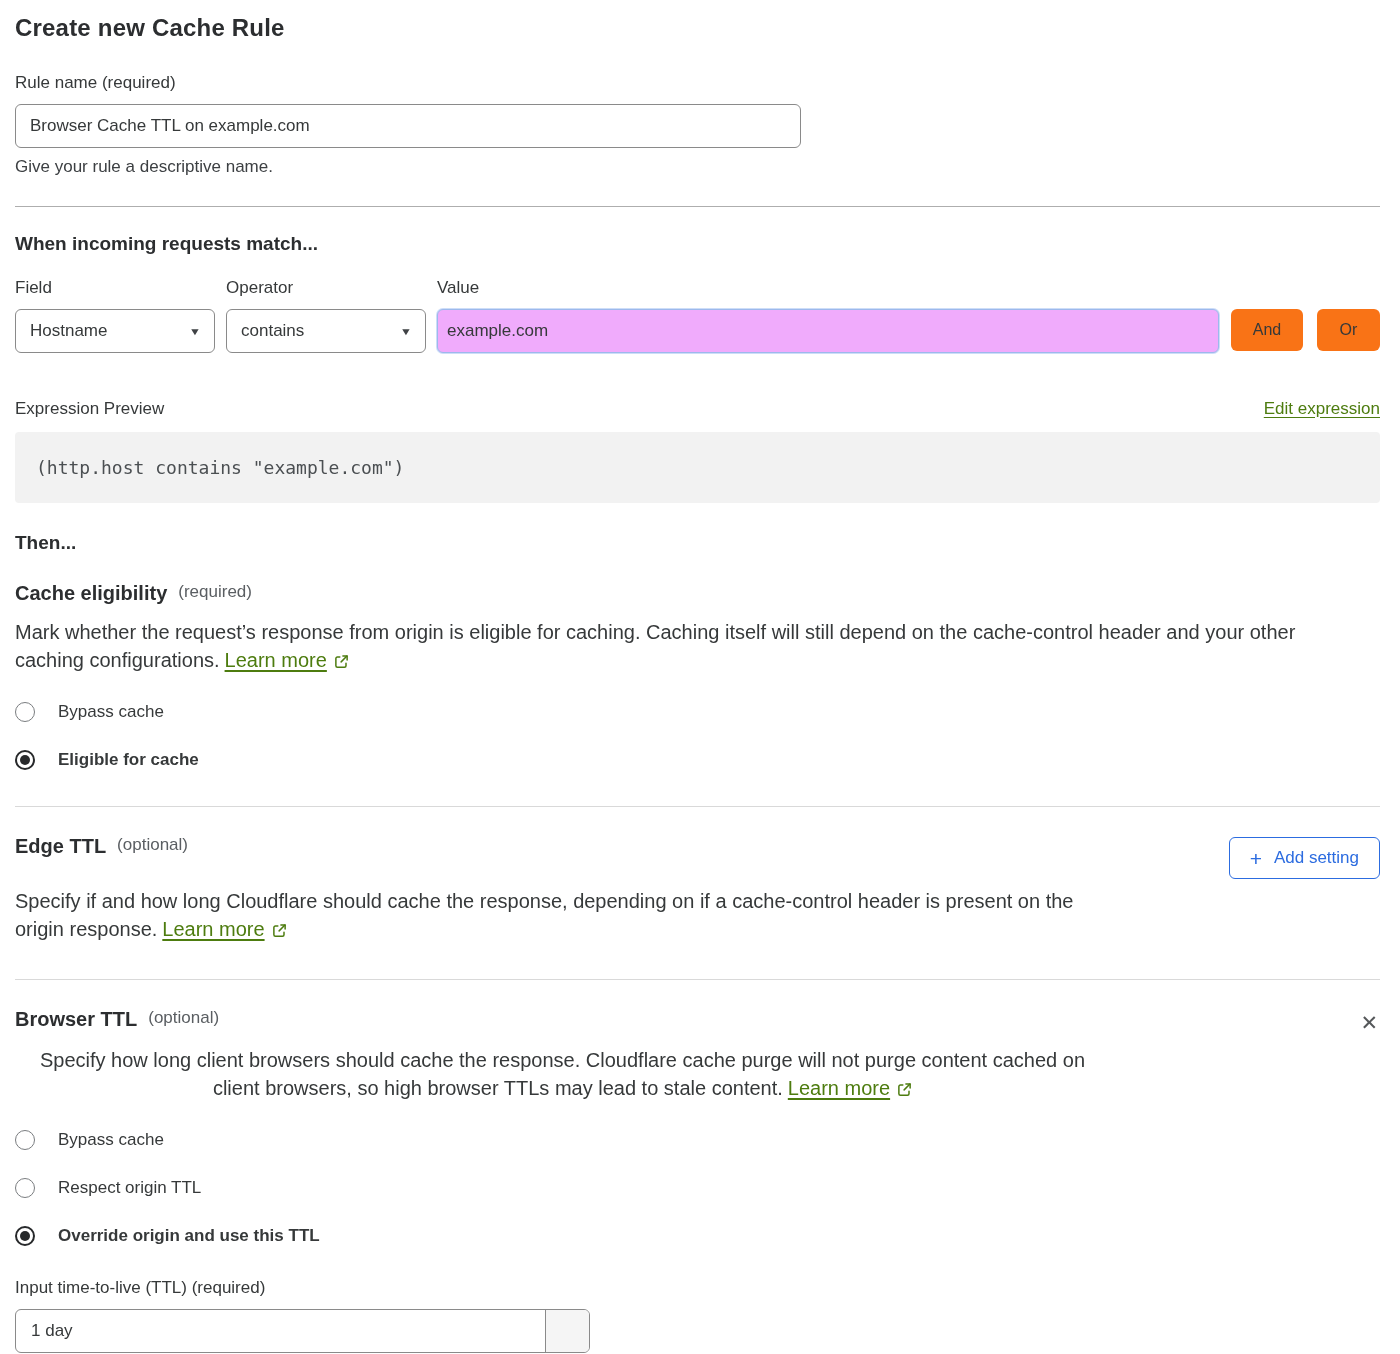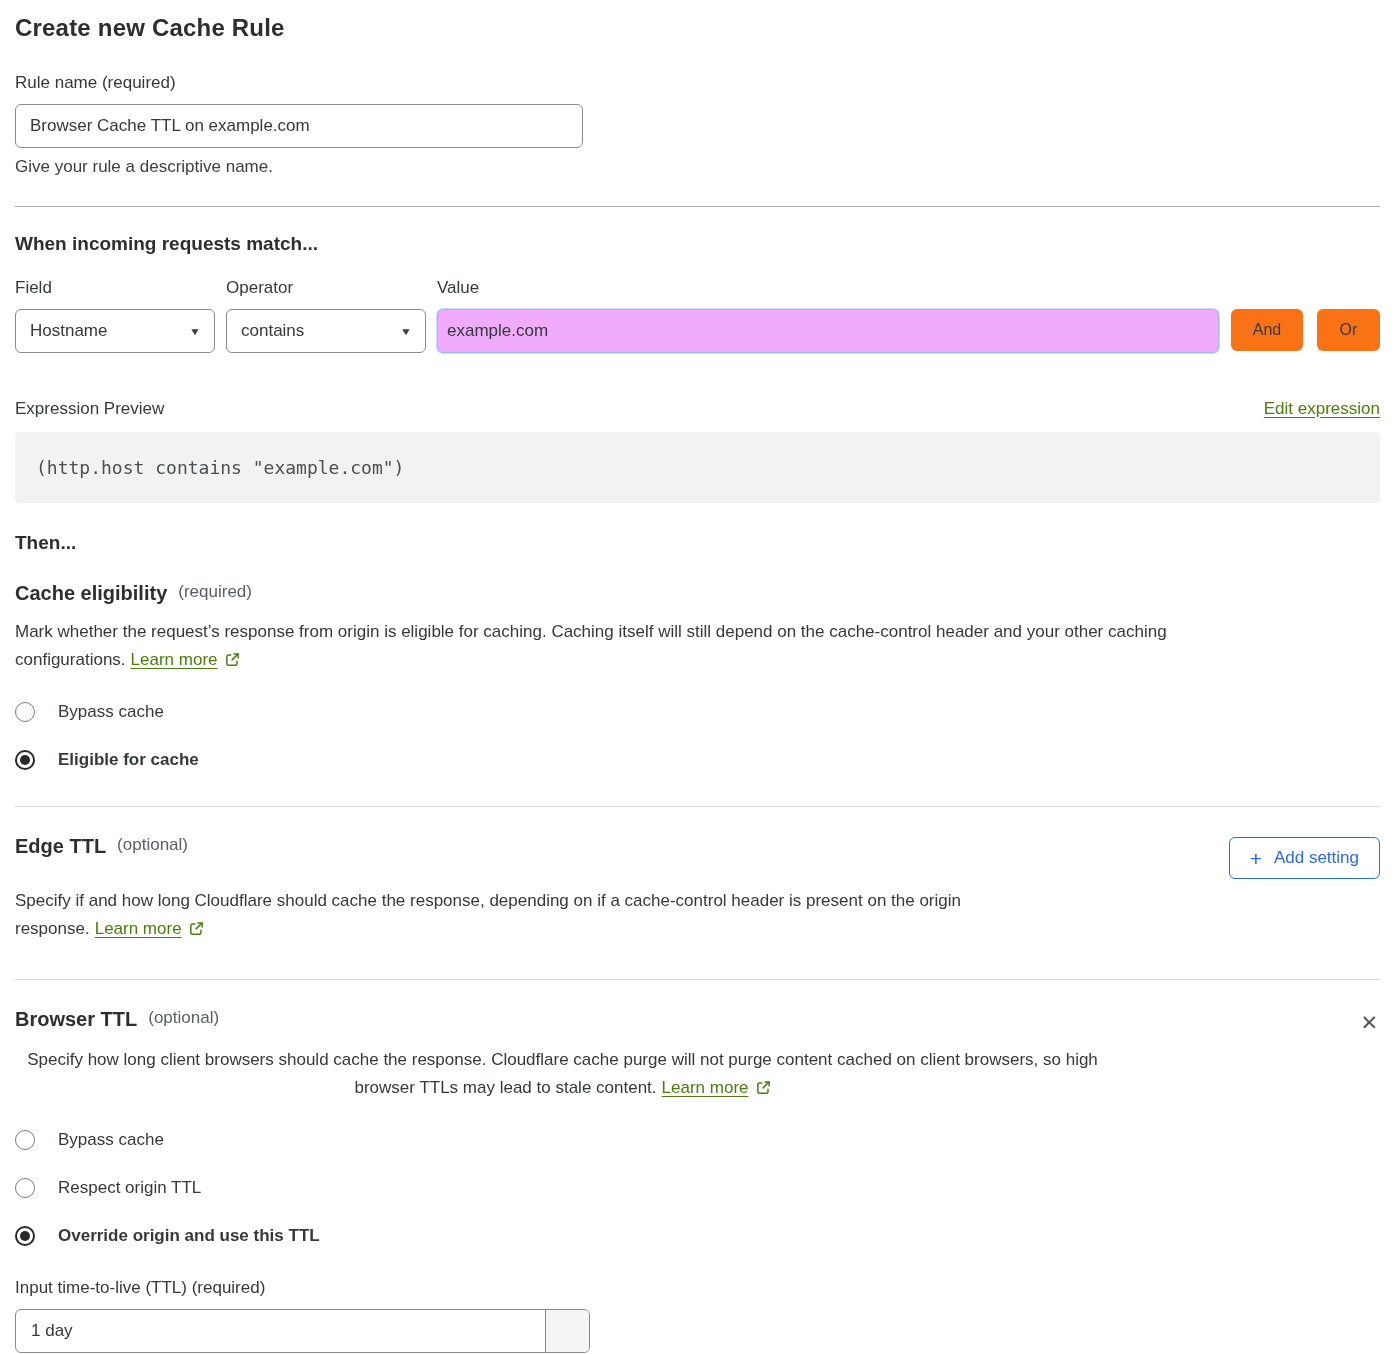--- a/index.html
+++ b/index.html
@@ -15,21 +15,21 @@
 
   .field-label { display: block; font-size: 17px; margin-bottom: 11px; color: #36393a; }
   .helper { font-size: 17px; margin-top: 9px; color: #3d4043; }
 
   .text-input {
     height: 44px; border: 1px solid #8a8a8a; border-radius: 6px;
     font-size: 17px; font-family: inherit; color: #36393a;
     padding: 0 14px; background: #fff; outline: none;
   }
   .rule-name-section { margin-top: 31px; }
-  .rule-name-input { width: 568px; }
+  .rule-name-input { width: 786px; }
 
   hr.divider { border: none; border-top: 1px solid #aeaeae; margin: 29px 0 0 0; }
   hr.divider.light { border-top-color: #d9d9d9; }
 
   h2.section-heading { font-size: 19px; font-weight: 700; margin: 0; color: #2c2e30; }
   .match-section { margin-top: 26px; }
   .match-row { display: flex; align-items: flex-start; margin-top: 23px; }
   .col-field { width: 200px; margin-right: 11px; }
   .col-operator { width: 200px; margin-right: 11px; }
   .col-value { width: 782px; margin-right: 12px; }
@@ -64,21 +64,21 @@
     padding: 25px 21px; font-family: "DejaVu Sans Mono", monospace;
     font-size: 18px; color: #4b4f52; white-space: pre;
   }
 
   h2.then-heading { margin-top: 29px; }
 
   .setting-section { margin-top: 28px; }
   .sec-title-row { display: flex; align-items: flex-start; gap: 11px; }
   h3.sec-title { font-size: 20px; font-weight: 700; margin: 0; color: #2c2e30; }
   .qualifier { font-size: 17px; color: #5a5e62; }
-  p.desc { font-size: 17px; line-height: 28px; margin: 13px 0 0 0; color: #36393a; }
+  p.desc { font-size: 20px; line-height: 28px; margin: 13px 0 0 0; color: #36393a; }
   .learn-more { margin-left: 5px; white-space: nowrap; }
   .ext-icon { width: 15px; height: 15px; vertical-align: -2px; margin-left: 7px; }
 
   .radio-row { display: flex; align-items: center; margin-top: 28px; cursor: pointer; width: max-content; }
   .radio {
     width: 20px; height: 20px; border-radius: 50%;
     border: 1.5px solid #7a7d80; background: #fff; position: relative; flex: none;
   }
   .radio.checked { border: 2px solid #27292b; }
   .radio.checked::after {

